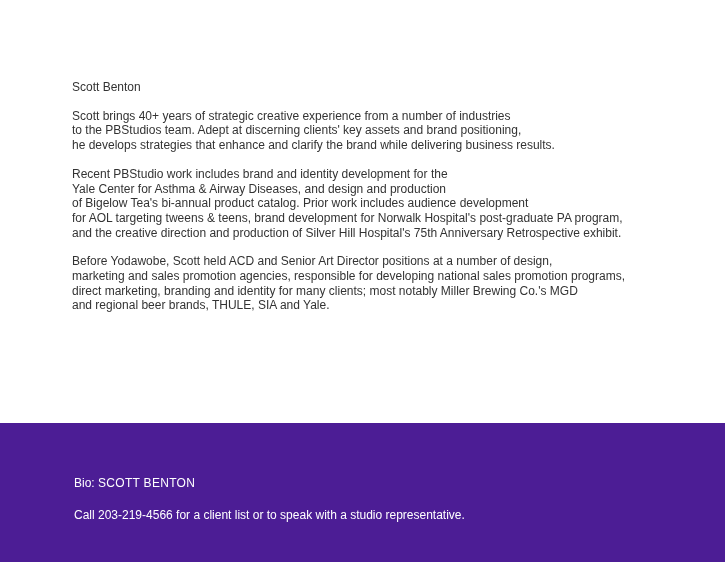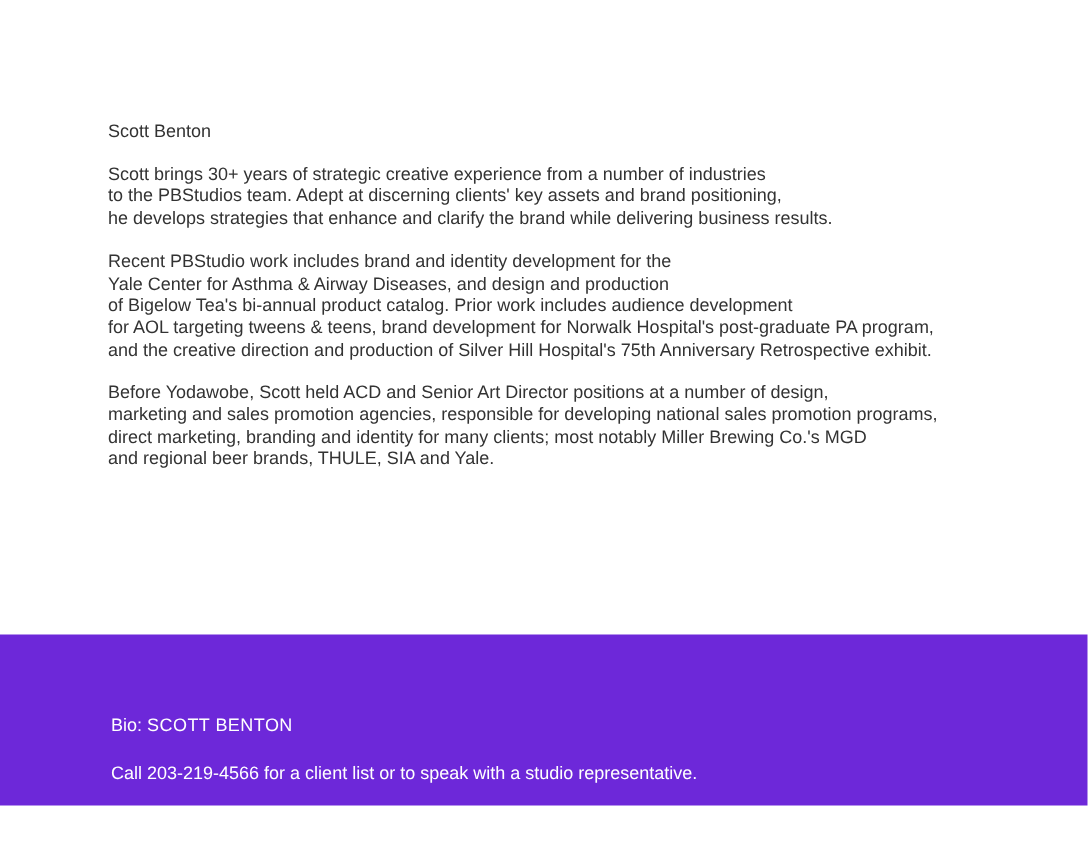--- a/index.html
+++ b/index.html
@@ -34,22 +34,22 @@
     white-space: pre-wrap;
   }
   .para.header-block {
     margin-bottom: 14px;
   }
   .footer {
     position: absolute;
     left: 0;
     right: 0;
     top: 423px;
-    height: 114px;
-    background: #6d28d9;
+    height: 139px;
+    background: #4c1d95;
   }
   .footer-inner {
     position: absolute;
     left: 74px;
     top: 52px;
     width: 600px;
   }
   .footer-line {
     font-size: 12px;
     line-height: 16px;
@@ -70,21 +70,21 @@
 </style>
 </head>
 <body>
 
 <div class="page">
 
   <div class="bio-body">
 
     <p class="para header-block"><span>Scott Benton</span><br></p>
 
-    <p class="para">Scott brings 30+ years of strategic creative experience from a number of industries
+    <p class="para">Scott brings 40+ years of strategic creative experience from a number of industries
 to the PBStudios team. Adept at discerning clients' key assets and brand positioning,
 he develops strategies that enhance and clarify the brand while delivering business results.</p>
     <p class="para">Recent PBStudio work includes brand and identity development for the
 Yale Center for Asthma &amp; Airway Diseases, and design and production
 of Bigelow Tea's bi-annual product catalog. Prior work includes audience development
 for AOL targeting tweens &amp; teens, brand development for Norwalk Hospital's post-graduate PA program,
 and the creative direction and production of Silver Hill Hospital's 75th Anniversary Retrospective exhibit.</p>
     <p class="para">Before Yodawobe, Scott held ACD and Senior Art Director positions at a number of design,
 marketing and sales promotion agencies, responsible for developing national sales promotion programs,
 direct marketing, branding and identity for many clients; most notably Miller Brewing Co.'s MGD

